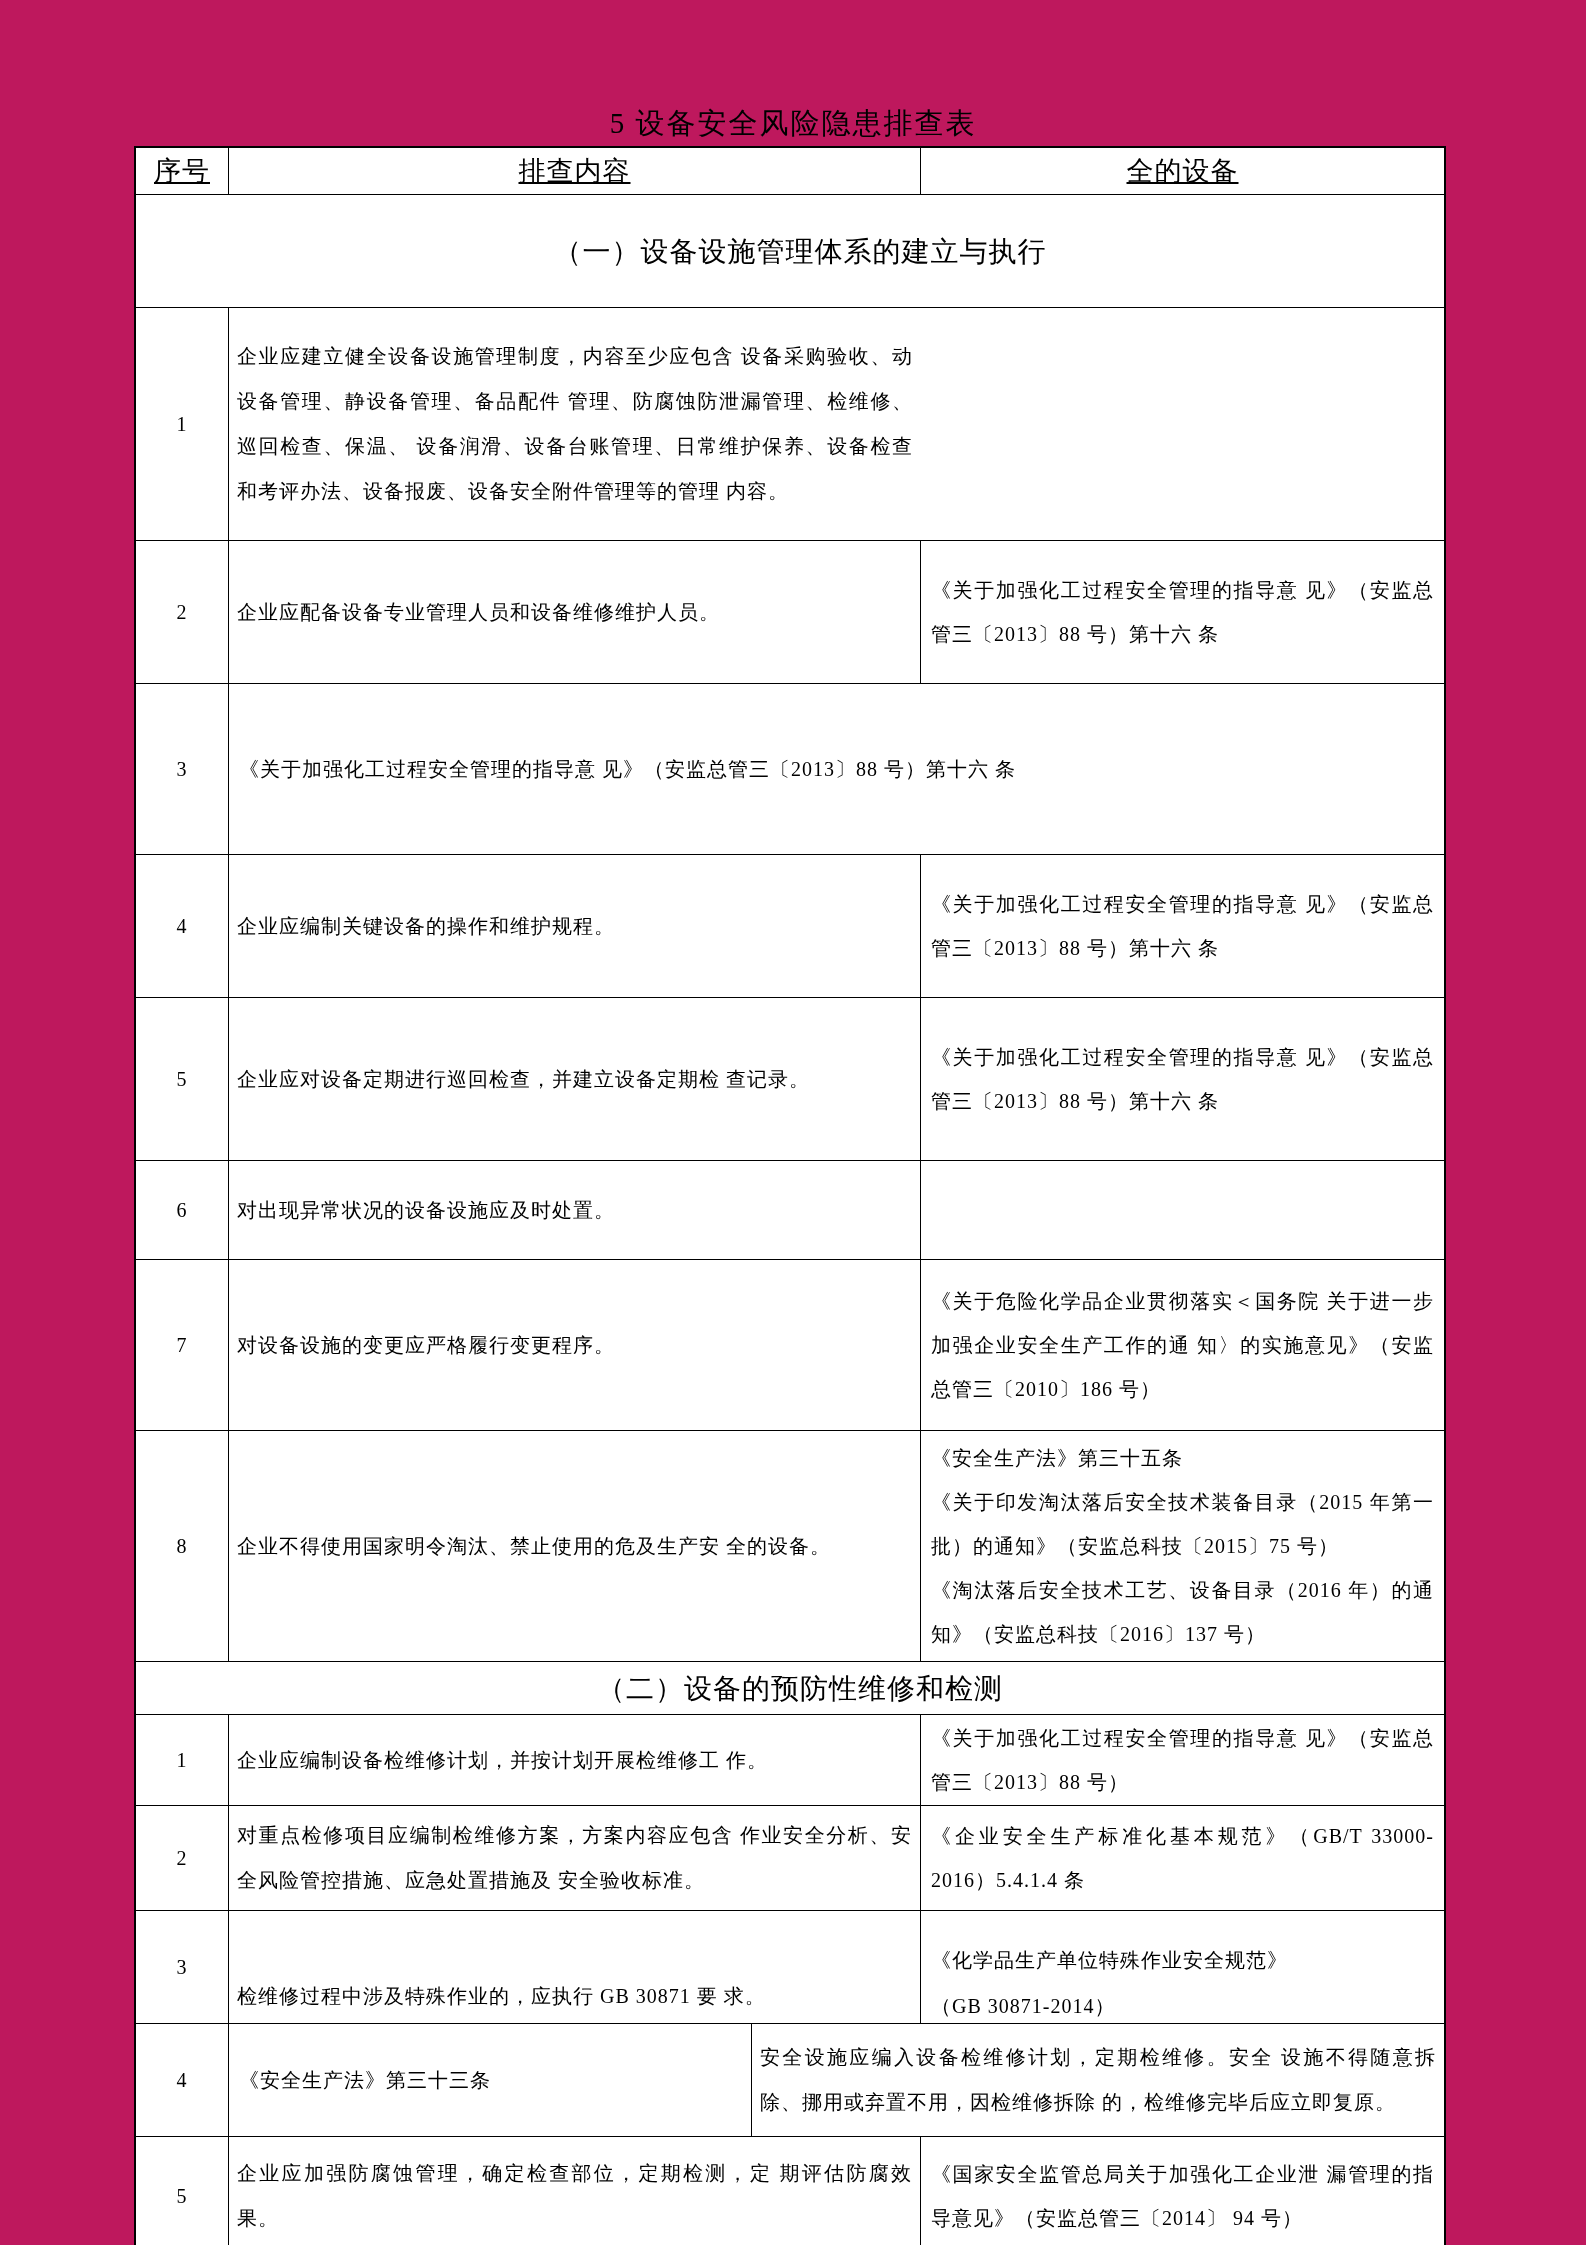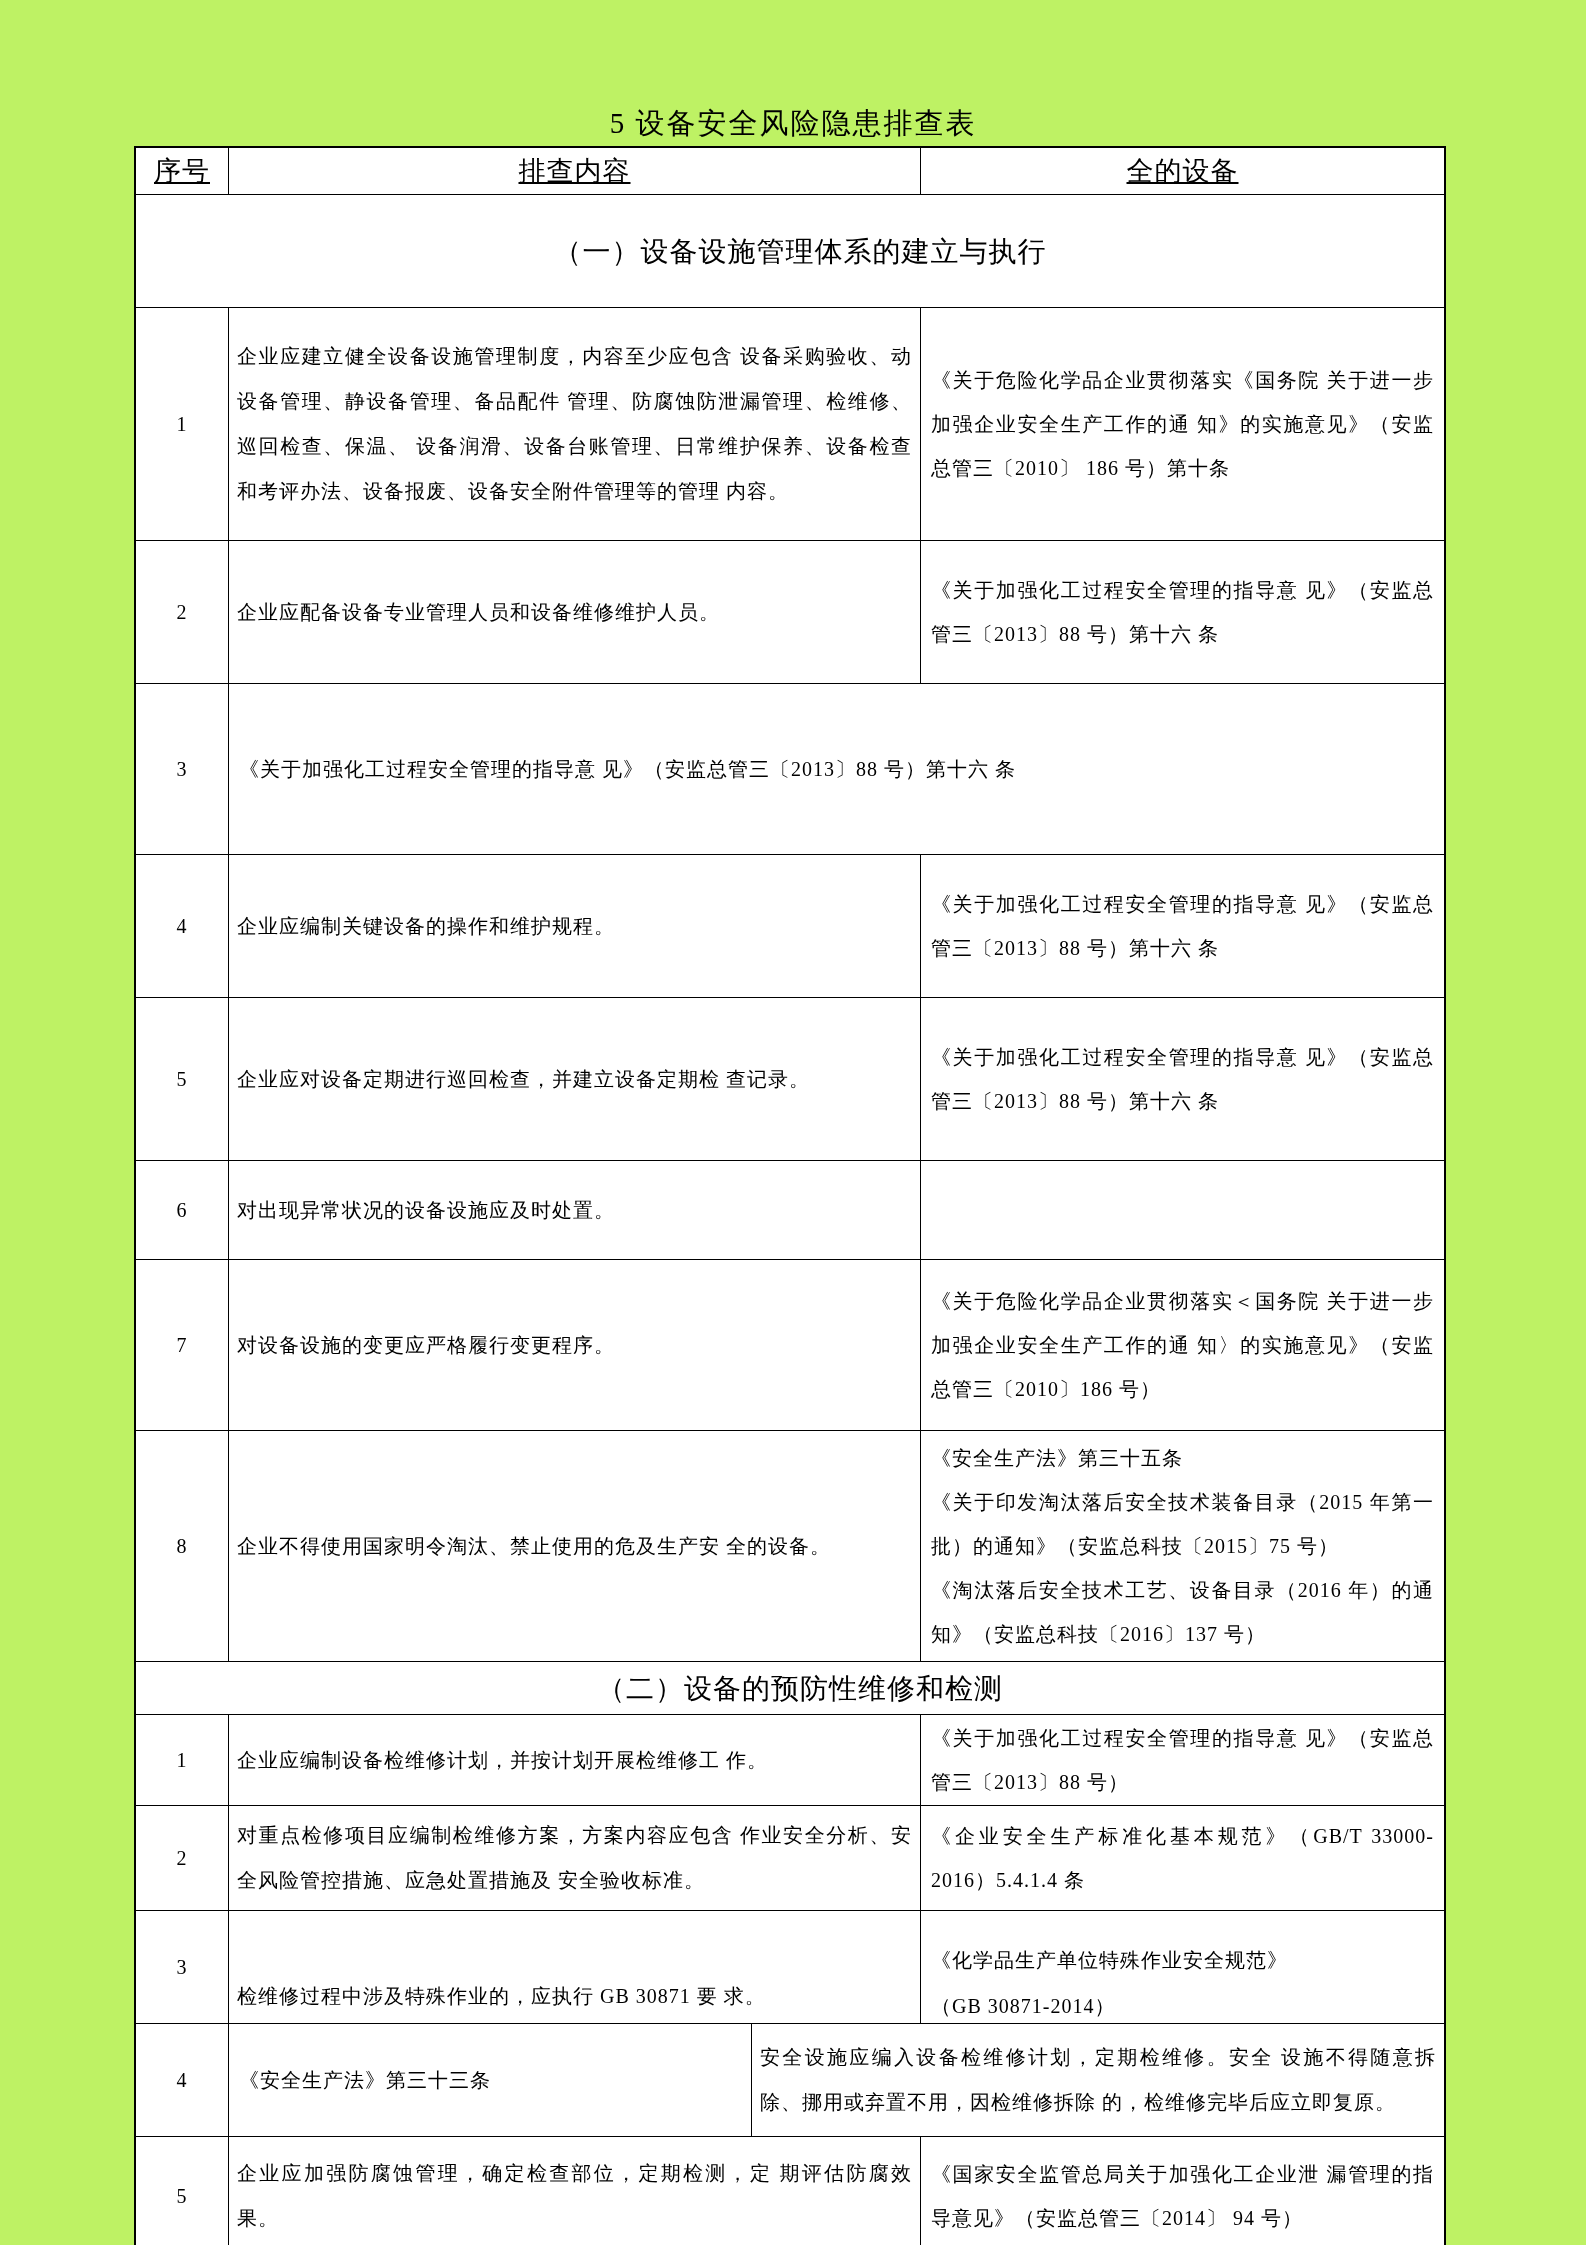--- a/index.html
+++ b/index.html
@@ -1,20 +1,20 @@
 <!DOCTYPE html>
 <html><head>
 <meta charset="utf-8">
 <style>
   html,body{margin:0;padding:0;background:#fff;}
   .page{
     position:relative;
     width:1586px;
     height:2245px;
-    background:#bef264;
+    background:#be185d;
     font-family:"Liberation Serif","DejaVu Serif",serif;
     color:#000;
     overflow:hidden;
   }
   .doc-title{
     position:absolute;
     top:104px;
     left:0;
     width:100%;
     text-align:center;
@@ -118,21 +118,20 @@
       <div class="td basis">全的设备</div>
     </div>
 
     <div class="tr row-banner1">
       <div class="td banner">（一）设备设施管理体系的建立与执行</div>
     </div>
 
     <div class="tr s1r1">
       <div class="td no">1</div>
       <div class="td content">企业应建立健全设备设施管理制度，内容至少应包含 设备采购验收、动设备管理、静设备管理、备品配件 管理、防腐蚀防泄漏管理、检维修、巡回检查、保温、 设备润滑、设备台账管理、日常维护保养、设备检查 和考评办法、设备报废、设备安全附件管理等的管理 内容。</div>
-      <div class="td basis">《关于危险化学品企业贯彻落实《国务院 关于进一步加强企业安全生产工作的通 知》的实施意见》（安监总管三〔2010〕 186 号）第十条</div>
     </div>
 
     <div class="tr s1r2">
       <div class="td no">2</div>
       <div class="td content">企业应配备设备专业管理人员和设备维修维护人员。</div>
       <div class="td basis">《关于加强化工过程安全管理的指导意 见》（安监总管三〔2013〕88 号）第十六 条</div>
     </div>
 
     <div class="tr s1r3">
       <div class="td no">3</div>

